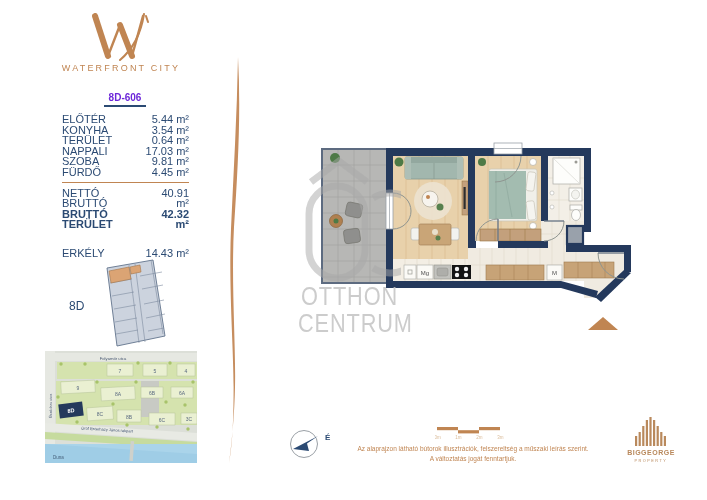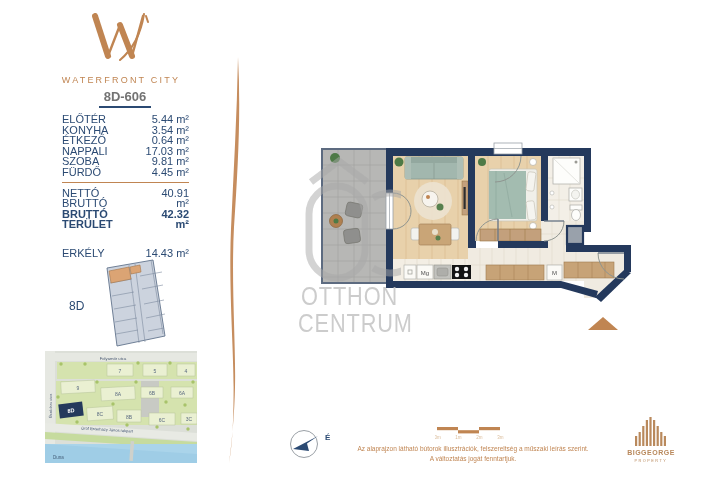--- a/index.html
+++ b/index.html
@@ -4,23 +4,23 @@
 <style>
   html,body{margin:0;padding:0;}
   body{
     width:707px;height:500px;position:relative;background:#ffffff;
     font-family:"Liberation Sans", sans-serif;overflow:hidden;
     -webkit-font-smoothing:antialiased;
   }
   .abs{position:absolute;}
   
   .brand-name{left:55px;top:63px;width:132px;text-align:center;
-    font-size:9px;letter-spacing:2.2px;color:#c08552;font-weight:400;margin-top:12px;}
+    font-size:9px;letter-spacing:2.2px;color:#c08552;font-weight:400;}
   .unit-title-wrap{left:62px;top:87px;width:126px;text-align:center;}
-  .unit-title{display:inline-block;font-size:13px;font-weight:bold;color:#737373;
+  .unit-title{display:inline-block;font-size:10px;font-weight:bold;color:#6d28d9;
     border-bottom:2px solid #2b4a73;padding:0 5px 2px 5px;}
   .room-table{left:62px;top:114px;width:127px;color:#2b4a73;font-size:11px;}
   .room-row{display:flex;justify-content:space-between;line-height:10.6px;}
   .room-row .val{text-align:right;}
   .tbl-divider{border:none;border-top:1px solid #c08552;margin:4px 0 5px 0;}
   .total-bold{font-weight:bold;justify-content:center;}
   .balcony-row{margin-top:18px;}
   
   .wm-text{color:#c4c4c4;font-size:25px;letter-spacing:1px;opacity:.85;
     transform:scaleX(.87);transform-origin:left center;white-space:nowrap;}
@@ -54,21 +54,21 @@
 <div class="abs room-table">
   <div class="room-row">
     <span>ELŐTÉR</span>
     <span class="val">5.44 m²</span>
   </div>
   <div class="room-row">
     <span>KONYHA</span>
     <span class="val">3.54 m²</span>
   </div>
   <div class="room-row">
-    <span>ÉTKEZŐ</span>
+    <span>TERÜLET</span>
     <span class="val">0.64 m²</span>
   </div>
   <div class="room-row">
     <span>NAPPALI</span>
     <span class="val">17.03 m²</span>
   </div>
   <div class="room-row">
     <span>SZOBA</span>
     <span class="val">9.81 m²</span>
   </div>

